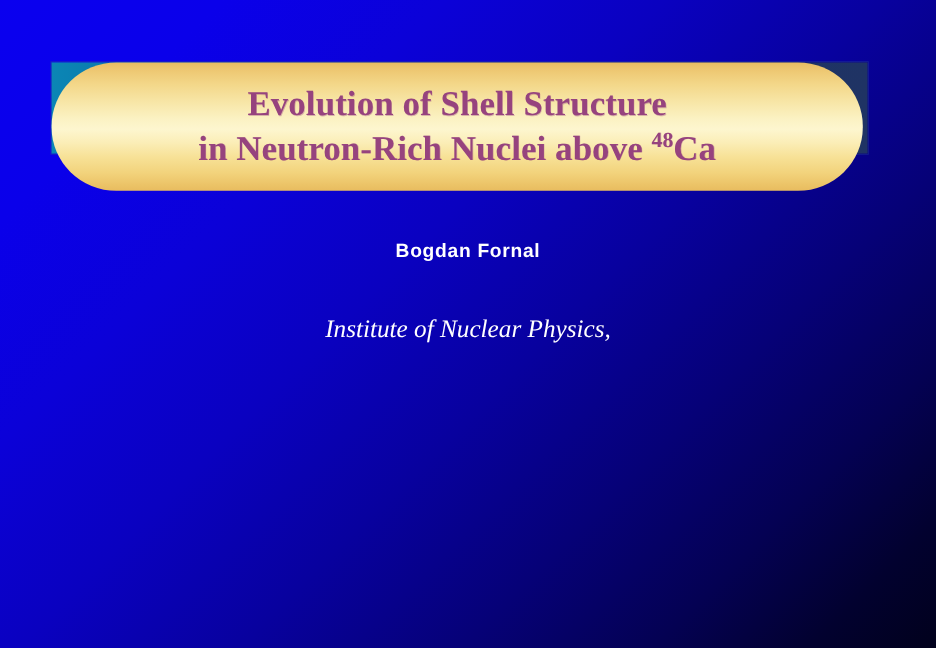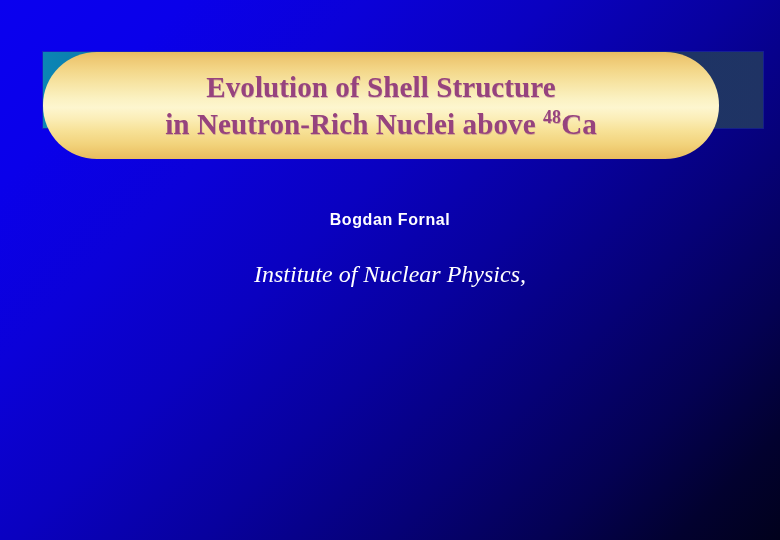--- a/index.html
+++ b/index.html
@@ -28,21 +28,20 @@
     -webkit-font-smoothing: antialiased;
   }
 
   
   #title-banner {
     position: absolute;
     left: 43px;
     top: 52px;
     width: 680px;
     height: 76px;
-    padding-left: 40px;
   }
   
   #banner-backing {
     position: absolute;
     left: 0;
     top: 0;
     right: 0;
     bottom: 0;
     background: linear-gradient(90deg,
       #0b86b5 0%,
@@ -99,40 +98,40 @@
   .sup {
     font-size: 0.62em;
     vertical-align: super;
     line-height: 0;
   }
 
   
   #author-name {
     position: absolute;
     left: 0;
-    top: 211px;
+    top: 201px;
     width: 780px;
     text-align: center;
     font-family: "Liberation Sans", sans-serif;
     font-weight: bold;
     font-size: 16px;
     color: #ffffff;
     letter-spacing: 0.6px;
   }
 
   
   #affiliation {
     position: absolute;
     left: 0;
     top: 260px;
     width: 780px;
     text-align: center;
     font-family: "Liberation Serif", serif;
     font-style: italic;
-    font-size: 24px;
+    font-size: 21px;
     line-height: 29px;
     color: #ffffff;
   }
   #affiliation .aff-line { display: block; }
 </style>
 </head>
 <body>
 
 <div id="slide">
 

